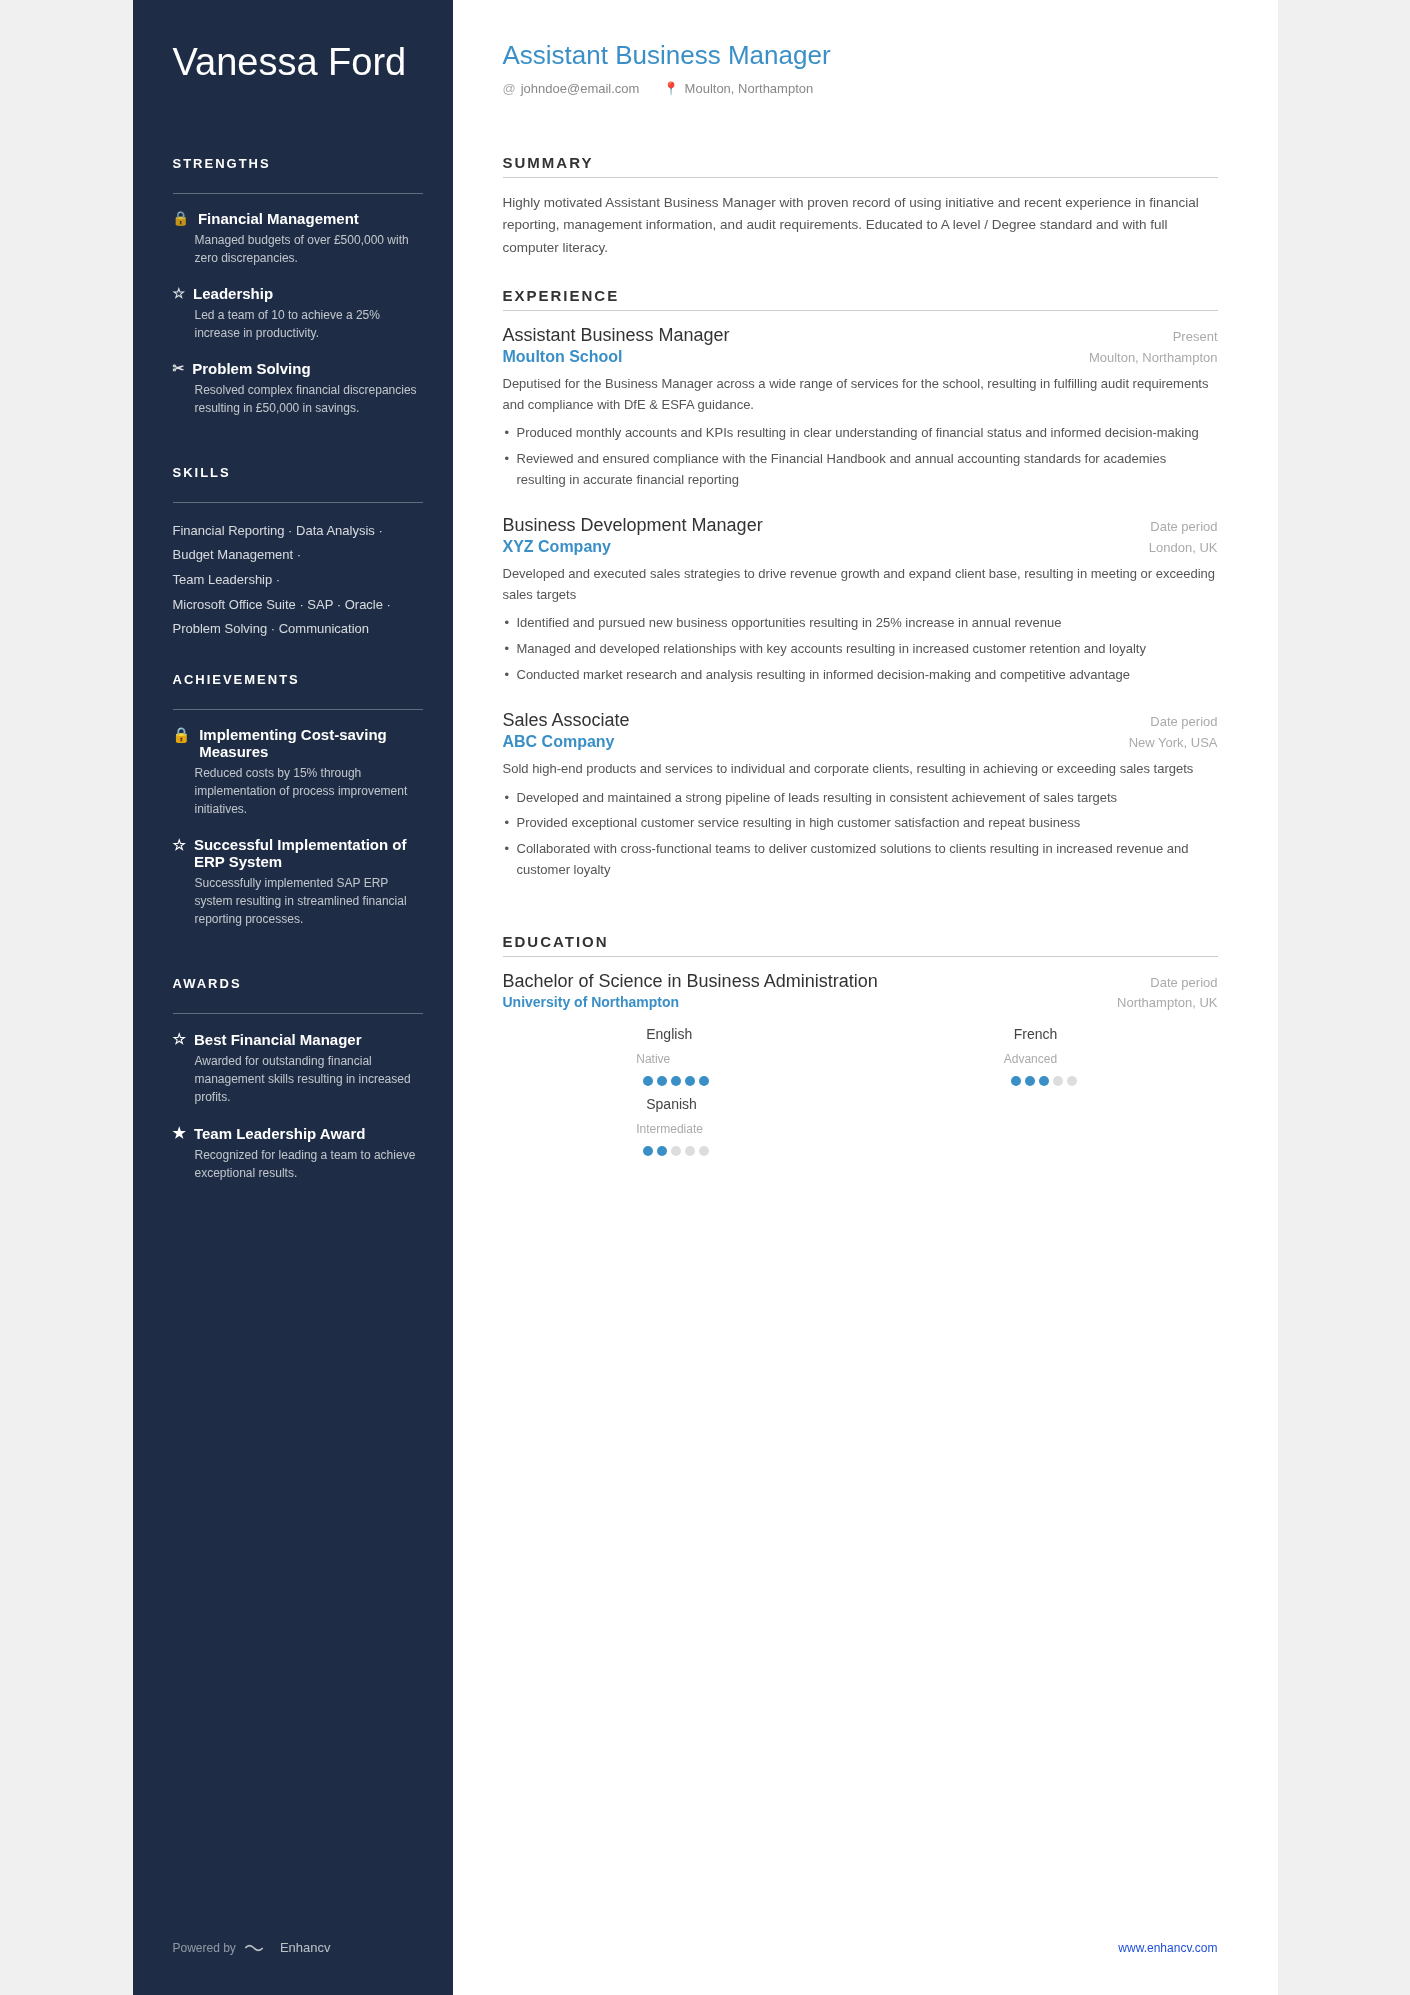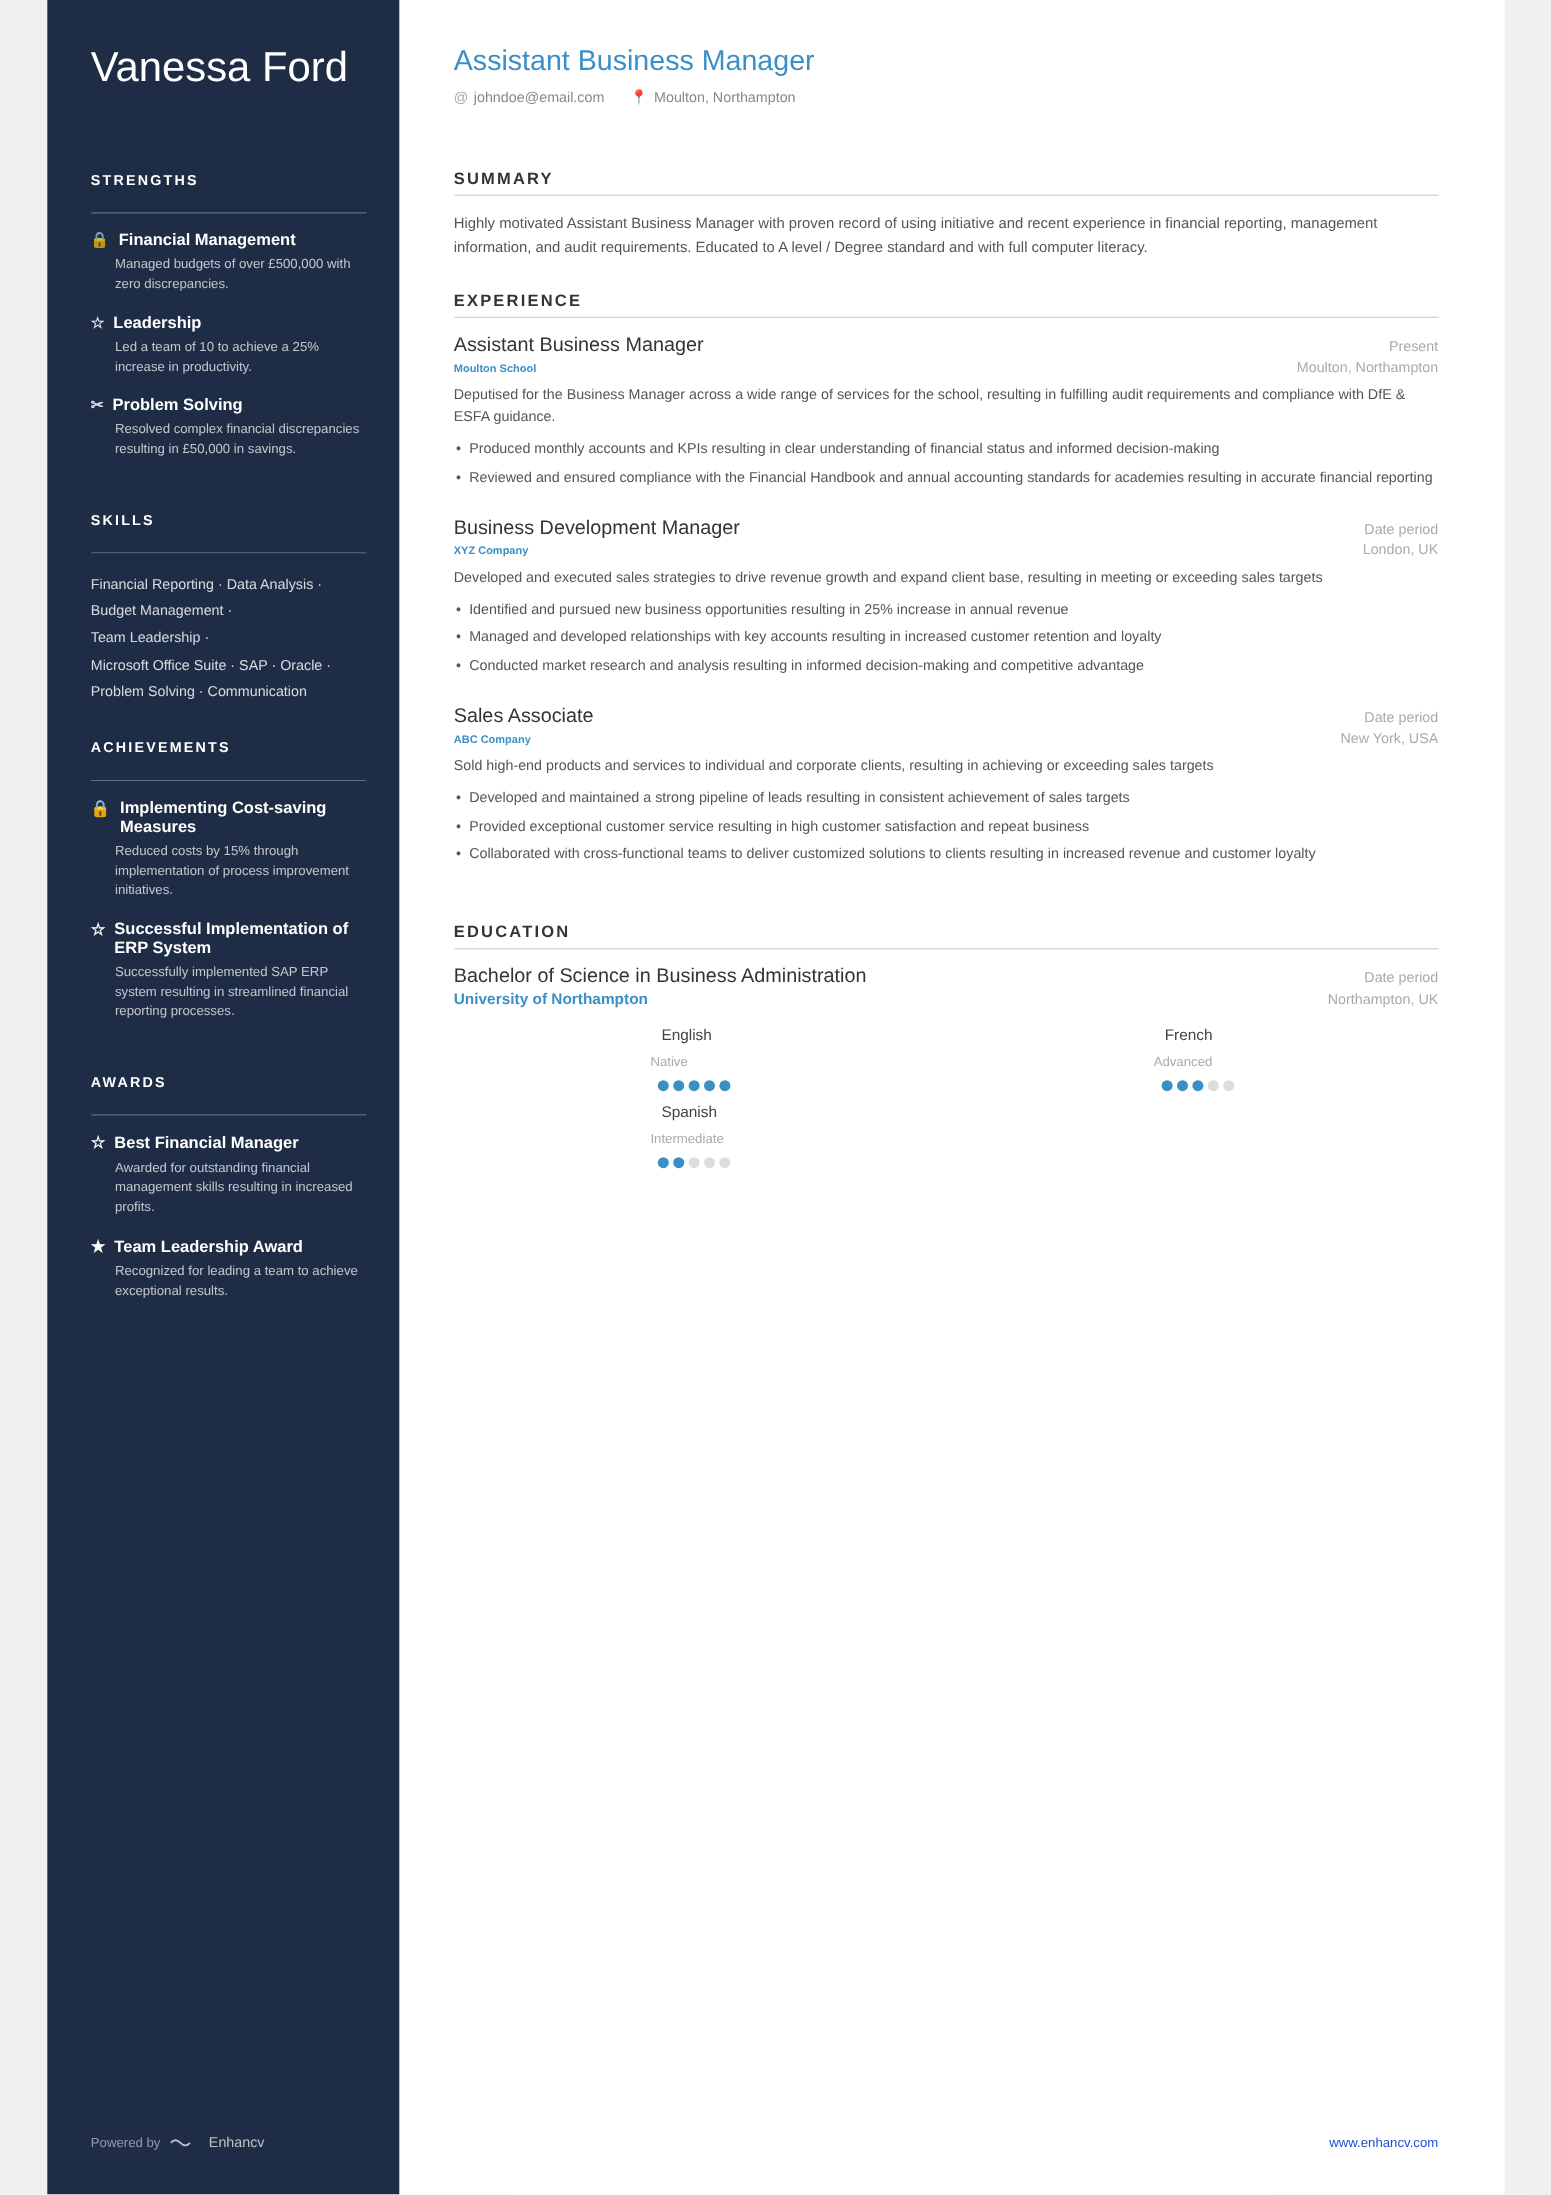--- a/index.html
+++ b/index.html
@@ -5,21 +5,21 @@
     * { box-sizing: border-box; margin: 0; padding: 0; }
     body {
       font-family: 'Segoe UI', Arial, sans-serif;
       background: #f0f0f0;
       display: flex;
       justify-content: center;
       align-items: flex-start;
       min-height: 100vh;
     }
     .resume-wrapper {
-      width: 1325px;
+      width: 1145px;
       min-height: 1995px;
       background: #fff;
       display: flex;
       flex-direction: column;
     }
     .resume-body {
       display: flex;
       flex: 1;
     }
     
@@ -192,21 +192,21 @@
       color: #aaa;
       white-space: nowrap;
     }
     .exp-company-row {
       display: flex;
       justify-content: space-between;
       align-items: baseline;
       margin-bottom: 8px;
     }
     .exp-company {
-      font-size: 10px;
+      font-size: 16px;
       font-weight: 600;
       color: #3a8fc7;
     }
     .exp-location {
       font-size: 13px;
       color: #aaa;
       text-align: right;
     }
     .exp-desc {
       font-size: 13px;

